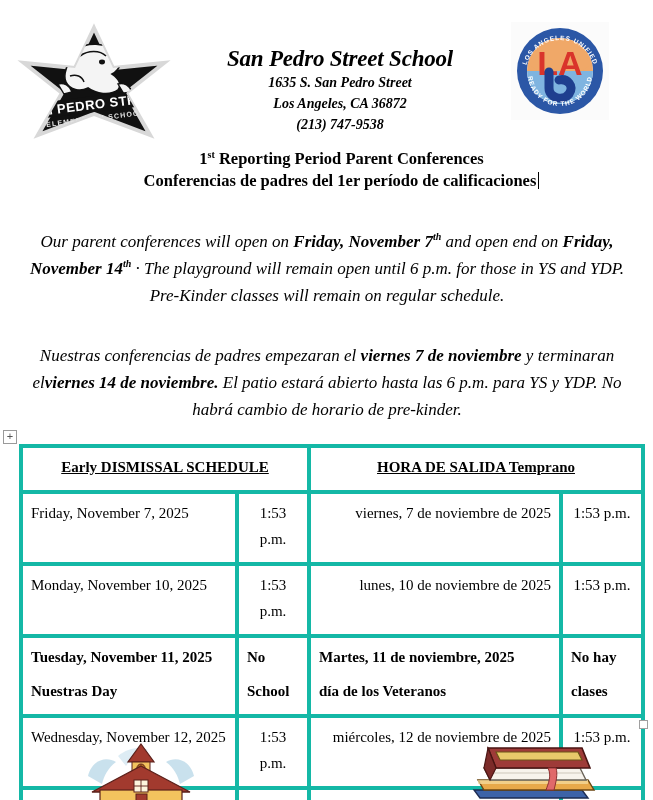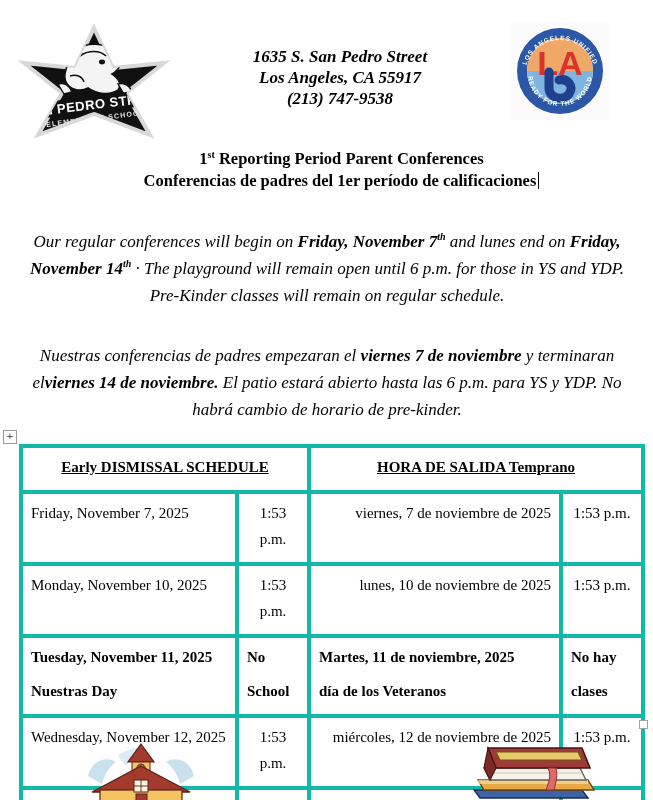--- a/index.html
+++ b/index.html
@@ -47,21 +47,21 @@
     text-align: center;
     font-style: italic;
     font-weight: bold;
   }
   .school-name {
     font-size: 23px;
     line-height: 26px;
     letter-spacing: -0.2px;
   }
   .addr-line {
-    font-size: 17px;
+    font-size: 14px;
     line-height: 21px;
   }
 
   
   .title-block {
     position: absolute;
     left: 0;
     top: 148px;
     width: 653px;
     text-align: center;
@@ -216,22 +216,23 @@
         <g transform="rotate(-7 80 84)">
           <rect x="20" y="74" width="120" height="16" fill="#111"></rect>
           <text x="80" y="87" text-anchor="middle" fill="#ffffff" font-family="'Liberation Sans', sans-serif" font-weight="bold" font-size="13" letter-spacing="0.5">SAN PEDRO STREET</text>
           <text x="80" y="99" text-anchor="middle" fill="#e6e6e6" font-family="'Liberation Sans', sans-serif" font-weight="bold" font-size="7" letter-spacing="1.2">ELEMENTARY SCHOOL</text>
         </g>
       </g>
     </svg>
   </div>
 
   <div class="addr-block">
+    <div class="school-name">San Pedro Street School</div>
     <div class="addr-line">1635 S. San Pedro Street</div>
-    <div class="addr-line">Los Angeles, CA 55917</div>
+    <div class="addr-line">Los Angeles, CA 36872</div>
     <div class="addr-line">(213) 747-9538</div>
   </div>
 
   <div class="lausd-logo">
     <svg viewBox="0 0 98 98" width="98" height="98" aria-hidden="true">
       <defs>
         <path id="arcTop" d="M 14 53 A 35 35 0 0 1 84 53"></path>
         <path id="arcBot" d="M 17 52 A 32 32 0 0 0 81 52"></path>
       </defs>
       <circle cx="49" cy="49" r="43" fill="#2b57a6"></circle>
@@ -264,21 +265,21 @@
 <div class="title-block">
   <div>
     <span>1</span><sup>st</sup><span> Reporting Period Parent Conferences</span>
   </div>
   <div class="title-es">
     <span>Conferencias de padres del 1er período de calificaciones</span><span class="caret"></span>
   </div>
 </div>
 
 <div class="para para-en">
-  <span>Our regular conferences will begin on </span><span class="bu"><span>Friday, November 7</span><sup>th</sup></span><span> and lunes end on </span><span class="bu"><span>Friday, November 14</span><sup>th</sup></span><span> · The playground will remain open until 6 p.m. for those in YS and YDP. Pre-Kinder classes will remain on regular schedule.</span>
+  <span>Our parent conferences will open on </span><span class="bu"><span>Friday, November 7</span><sup>th</sup></span><span> and open end on </span><span class="bu"><span>Friday, November 14</span><sup>th</sup></span><span> · The playground will remain open until 6 p.m. for those in YS and YDP. Pre-Kinder classes will remain on regular schedule.</span>
 </div>
 
 <div class="para para-es">
   <span>Nuestras conferencias de padres empezaran el </span><span class="bu">viernes 7 de noviembre</span><span> y terminaran el</span><span class="bu">viernes 14 de noviembre.</span><span> El patio estará abierto hasta las 6 p.m. para YS y YDP. No habrá cambio de horario de pre-kinder.</span>
 </div>
 
 <div class="table-handle">+</div>
 
 <table class="sched">
   <colgroup>

